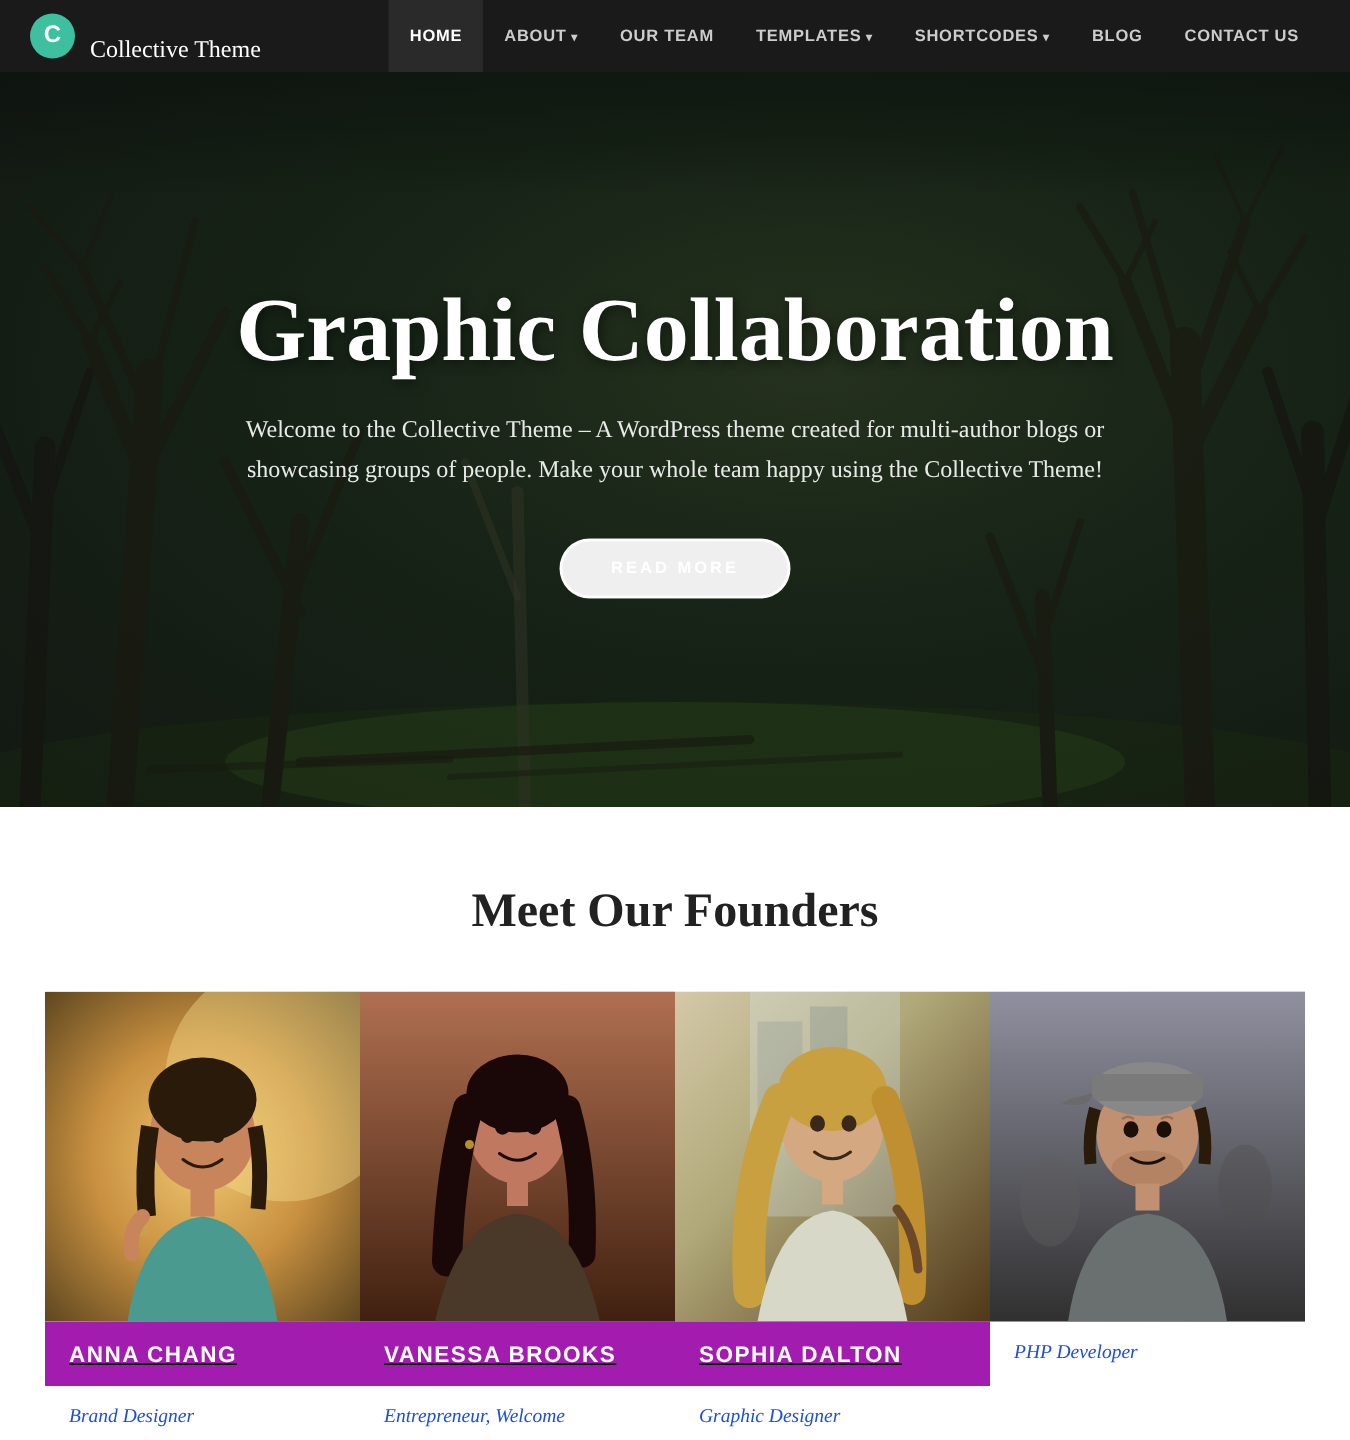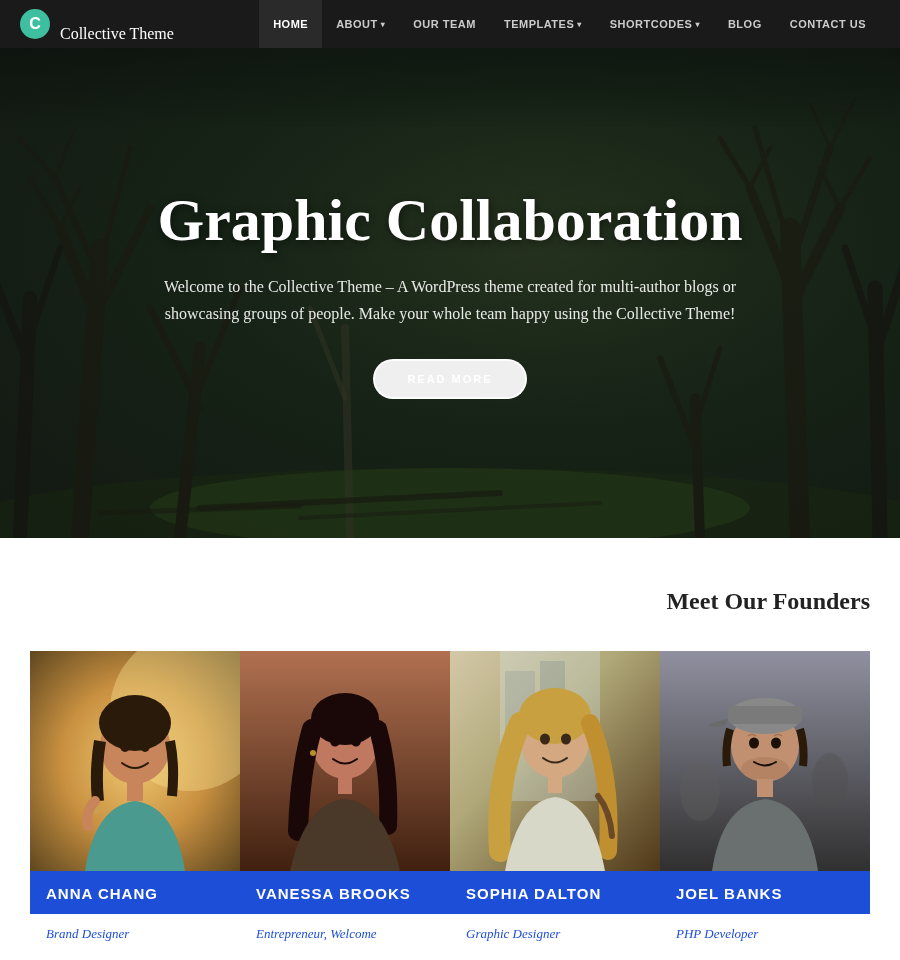--- a/index.html
+++ b/index.html
@@ -122,22 +122,22 @@
       cursor: pointer;
       transition: background 0.2s;
     }
 
     
     .founders-section {
       background: #fff;
       padding: 50px 30px 20px;
     }
     .founders-title {
-      text-align: right;
-      font-size: 24px;
+      text-align: center;
+      font-size: 32px;
       font-family: Georgia, serif;
       font-weight: bold;
       color: #222;
       margin-bottom: 36px;
     }
     .founders-grid {
       display: grid;
       grid-template-columns: repeat(4, 1fr);
       gap: 0;
     }
@@ -163,22 +163,23 @@
     }
     .founder-photo-4 {
       background: linear-gradient(150deg, #9a9898 0%, #808080 20%, #686868 40%, #504e4e 60%, #383838 80%, #282828 100%);
     }
     
     .founder-photo svg {
       width: 100%;
       height: 100%;
     }
     .founder-name-bar {
-      background: #1d4ed8;
+      background: #a21caf;
       padding: 14px 16px 12px;
+      text-decoration: underline;
     }
     .founder-name {
       color: #fff;
       font-size: 15px;
       font-family: Arial, sans-serif;
       font-weight: bold;
       letter-spacing: 1px;
       text-transform: uppercase;
     }
     .founder-info {
@@ -462,23 +463,20 @@
           <path d="M52 220 Q62 153 105 148 Q148 153 158 220 Z" fill="#6a7070"></path>
 
           <ellipse cx="94" cy="92" rx="5" ry="5.5" fill="#1a1008"></ellipse>
           <ellipse cx="116" cy="92" rx="5" ry="5.5" fill="#1a1008"></ellipse>
           <path d="M94 111 Q105 118 116 111" stroke="#1a1008" stroke-width="2" fill="none" stroke-linecap="round"></path>
 
           <path d="M88 85 Q92 82 96 85" stroke="#a07050" stroke-width="1.5" fill="none"></path>
           <path d="M114 85 Q118 82 122 85" stroke="#a07050" stroke-width="1.5" fill="none"></path>
         </svg>
       </div>
-      <div class="founder-name-bar">
-        <div class="founder-name">JOEL BANKS</div>
-      </div>
       <div class="founder-info">
         <div class="founder-role">PHP Developer</div>
 
       </div>
     </div>
 
   </div>
 </section>
 
 </body></html>

